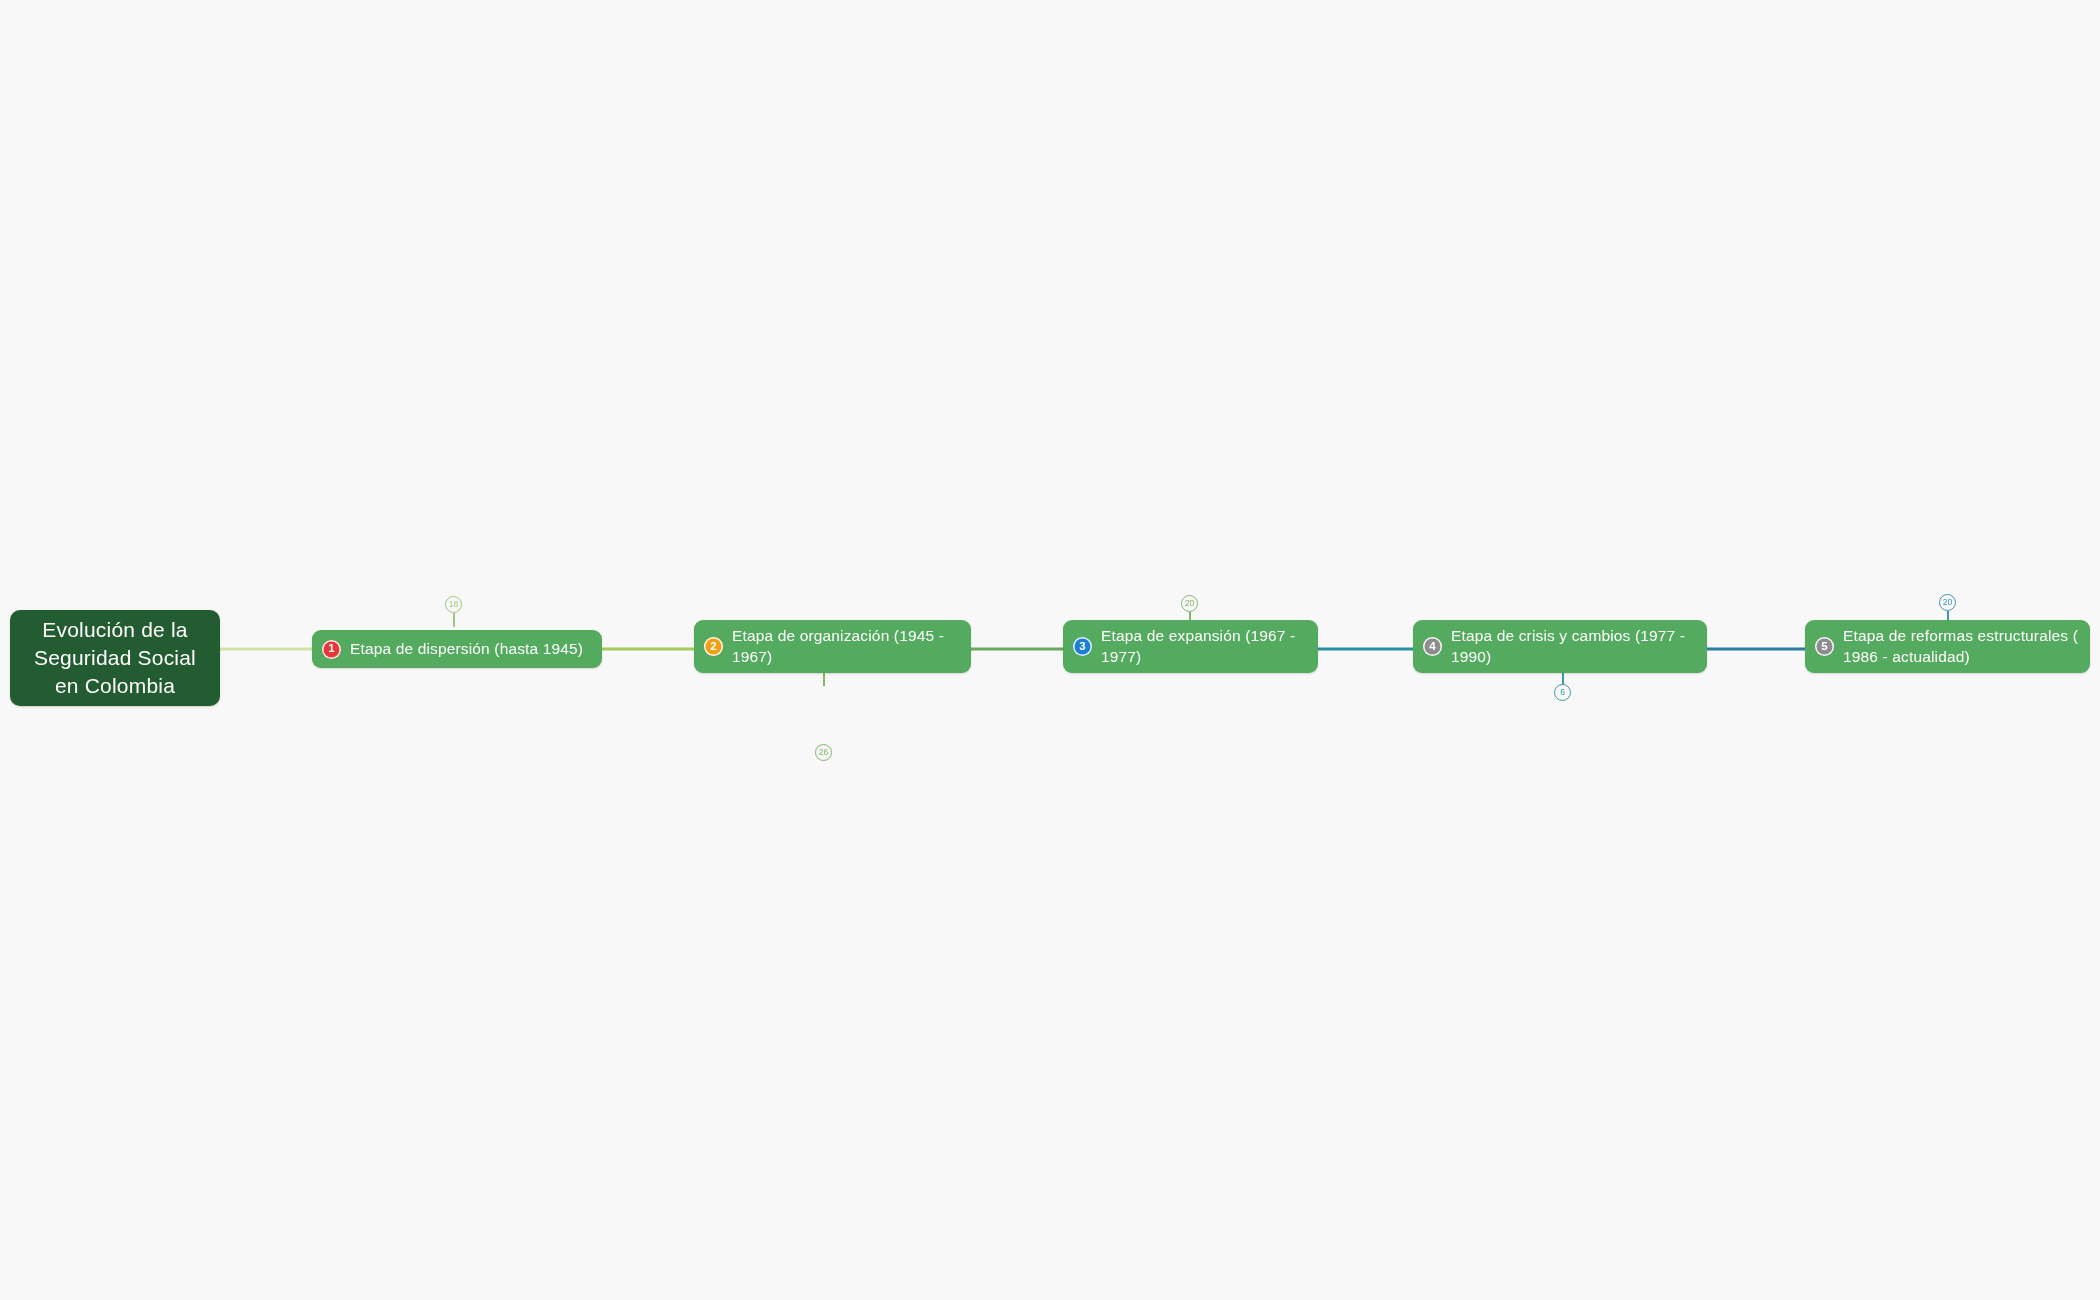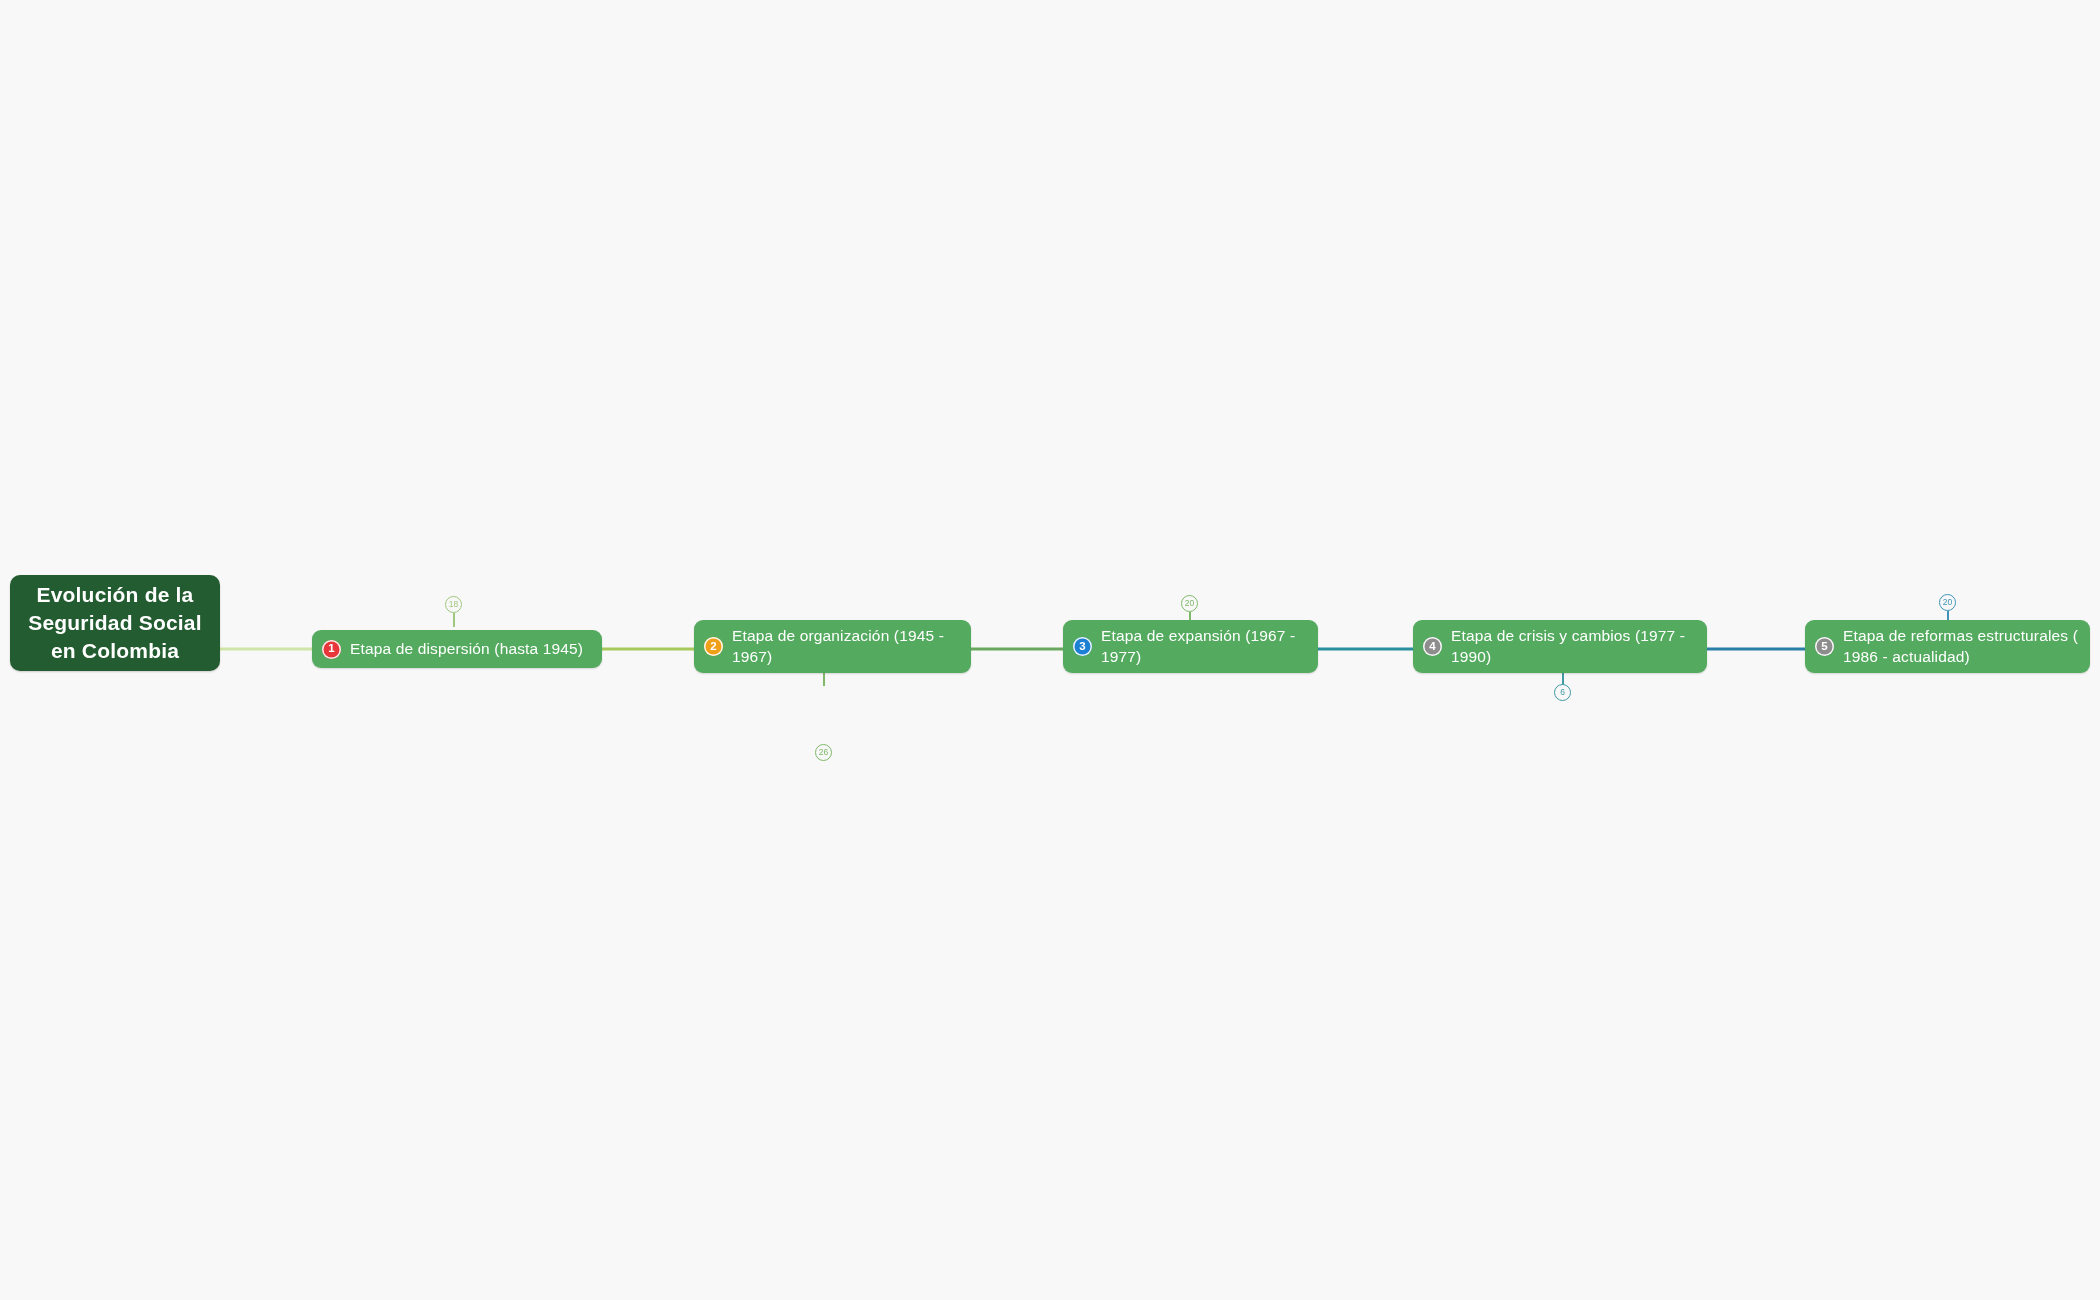--- a/index.html
+++ b/index.html
@@ -29,32 +29,31 @@
     top: 0;
     width: 2100px;
     height: 1300px;
     pointer-events: none;
   }
 
   
   .root-node {
     position: absolute;
     left: 10px;
-    top: 575px;
+    top: 610px;
     width: 210px;
     height: 96px;
     background: #235c30;
     border-radius: 10px;
     box-shadow: 0 1px 2px rgba(0,0,0,0.18);
     display: flex;
     align-items: center;
     justify-content: center;
     box-sizing: border-box;
     padding: 4px 10px;
-    font-weight: bold;
   }
   .root-label {
     color: #ffffff;
     font-size: 21px;
     line-height: 1.32;
     text-align: center;
     letter-spacing: 0.2px;
   }
 
   

